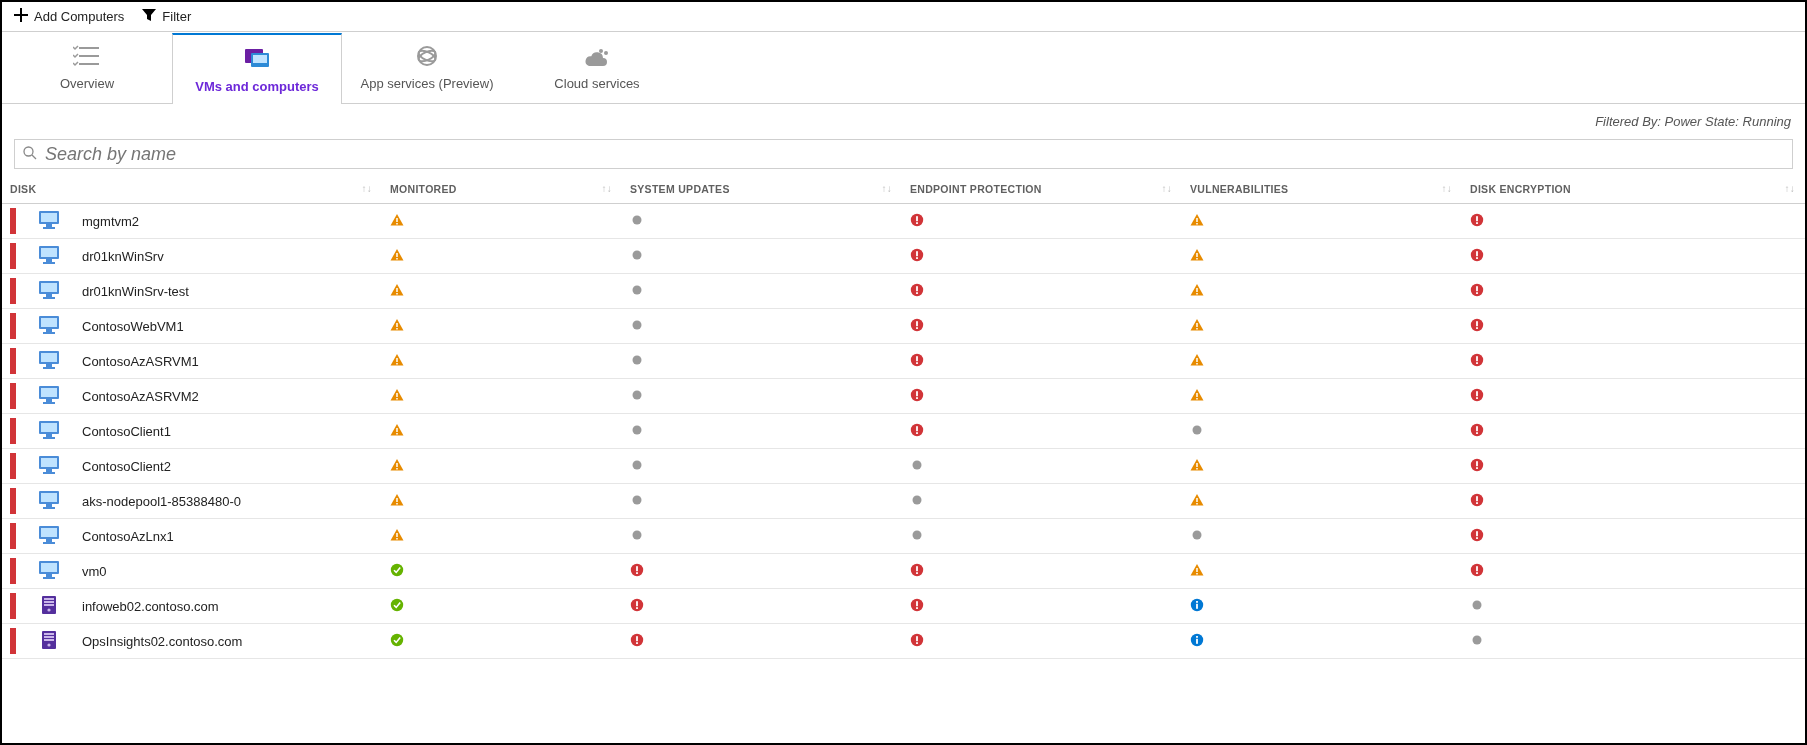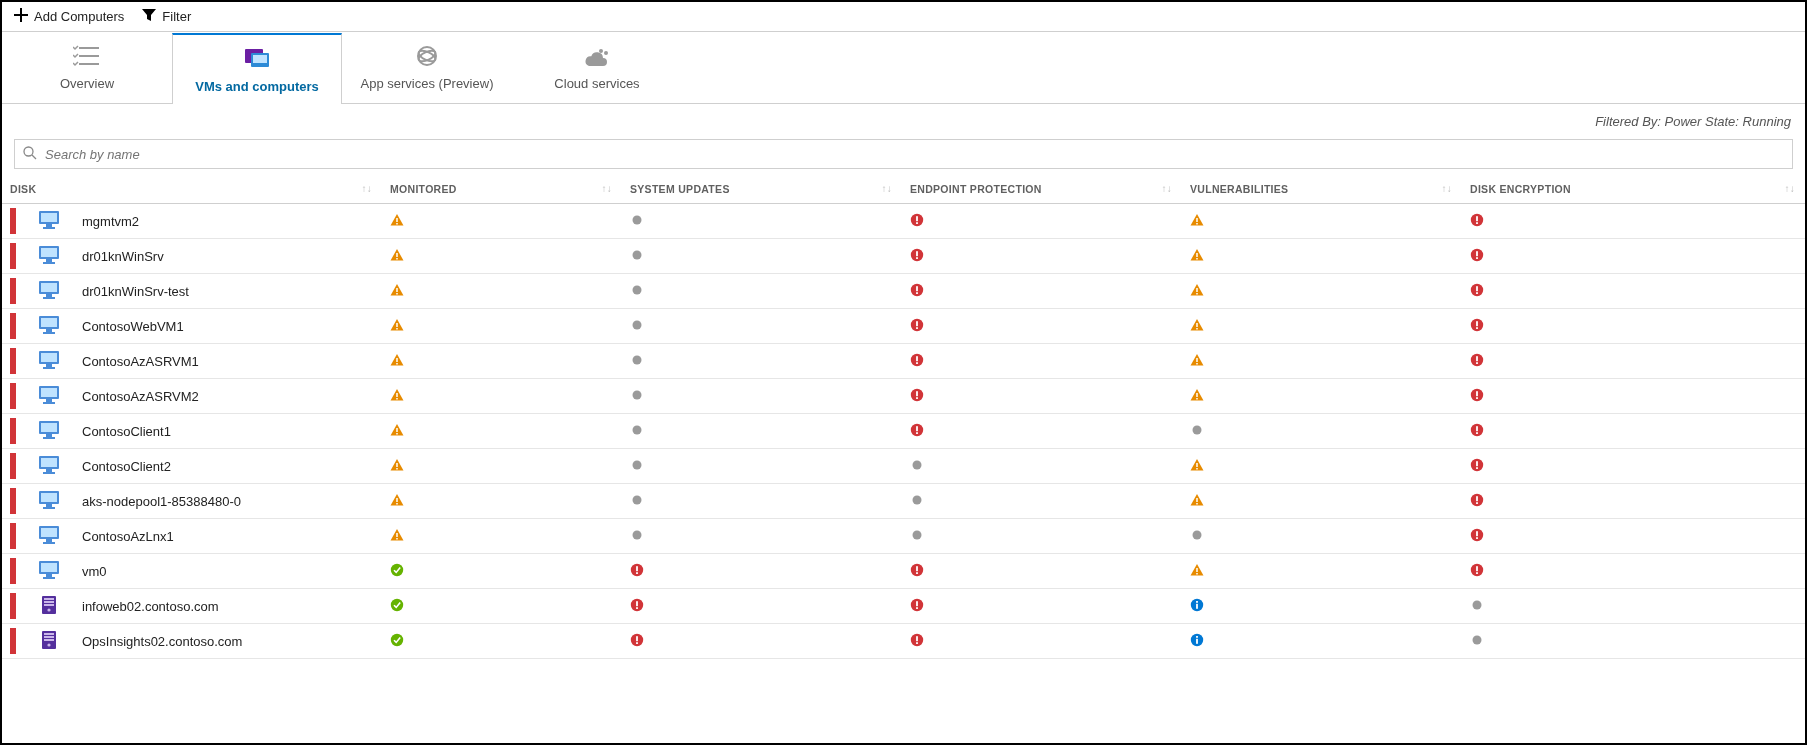--- a/index.html
+++ b/index.html
@@ -21,26 +21,26 @@
   *{box-sizing:border-box;font-family:"Segoe UI",Arial,sans-serif;}
   html,body{margin:0;padding:0;background:#fff;color:var(--fg);font-size:13px;}
   .frame{border:2px solid #000;width:1807px;height:745px;overflow:hidden;}
   .cmdbar{display:flex;align-items:center;gap:18px;padding:6px 12px;}
   .cmdbar .btn{display:flex;align-items:center;gap:6px;cursor:pointer;}
   .cmdbar .btn svg{width:14px;height:14px;}
   .tabs{display:flex;border-bottom:1px solid var(--border);border-top:1px solid var(--border);}
   .tab{width:170px;padding:10px 0 10px 0;text-align:center;cursor:pointer;color:#555;}
   .tab .icon-slot{height:28px;display:flex;align-items:center;justify-content:center;margin-bottom:6px;}
   .tab .icon-slot svg{width:28px;height:24px;fill:#9a9a9a;}
-  .tab.active{border-top:2px solid var(--tab-accent);border-left:1px solid var(--border);border-right:1px solid var(--border);background:#fff;color:#0369a1;font-weight:600;position:relative;top:1px;}
+  .tab.active{border-top:2px solid var(--tab-accent);border-left:1px solid var(--border);border-right:1px solid var(--border);background:#fff;color:#6d28d9;font-weight:600;position:relative;top:1px;}
   .tab.active .icon-slot svg{fill:#6b1fa3;}
   .filtered{padding:10px 14px;font-style:italic;color:#555;text-align:right;}
   .search-wrap{padding:0 12px 6px 12px;}
   .search{display:flex;align-items:center;border:1px solid var(--border);height:30px;padding:0 8px;gap:6px;}
-  .search input{border:none;outline:none;flex:1;font-style:italic;color:var(--muted);font-size:13px;}
+  .search input{border:none;outline:none;flex:1;font-style:italic;color:var(--muted);font-size:18px;}
   .search svg{width:14px;height:14px;fill:var(--muted);}
   table{width:100%;border-collapse:collapse;table-layout:fixed;}
   thead th{font-size:10.5px;letter-spacing:.3px;color:var(--header-grey);font-weight:700;text-align:left;padding:8px 8px;border-bottom:1px solid var(--border);position:relative;}
   thead th .sort{position:absolute;right:10px;top:8px;color:#bbb;font-size:10px;}
   tbody tr{border-bottom:1px solid var(--row-border);}
   tbody td{padding:4px 8px;height:33px;vertical-align:middle;}
   .col-name{width:380px;}
   .col-mon{width:240px;}
   .col-sys{width:280px;}
   .col-ep{width:280px;}

